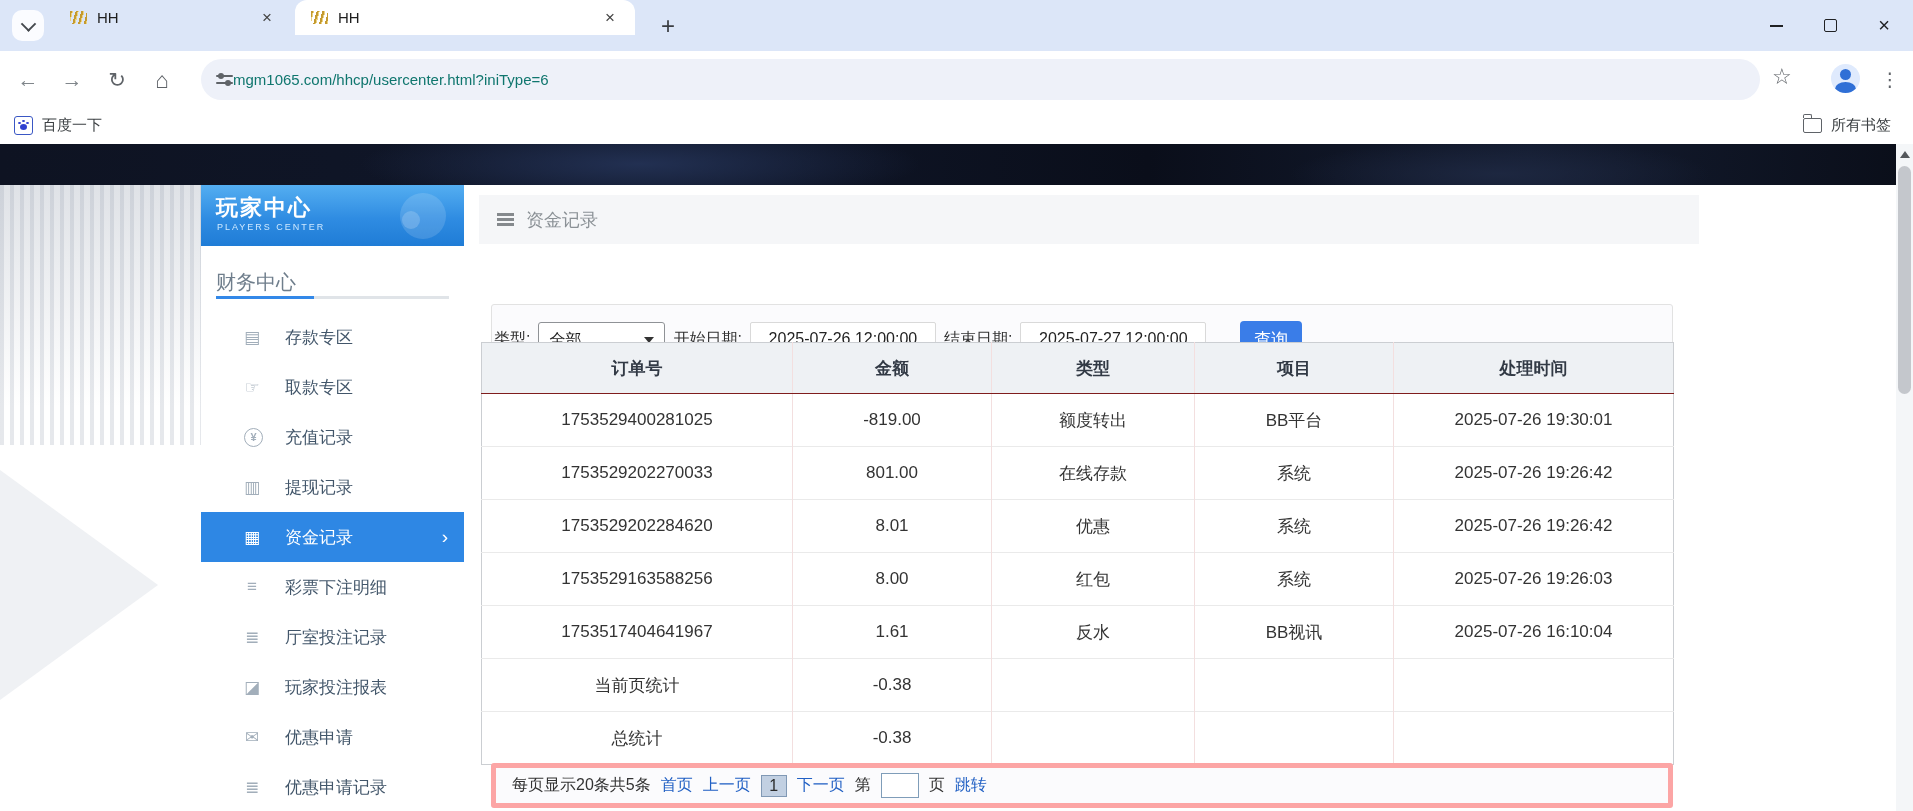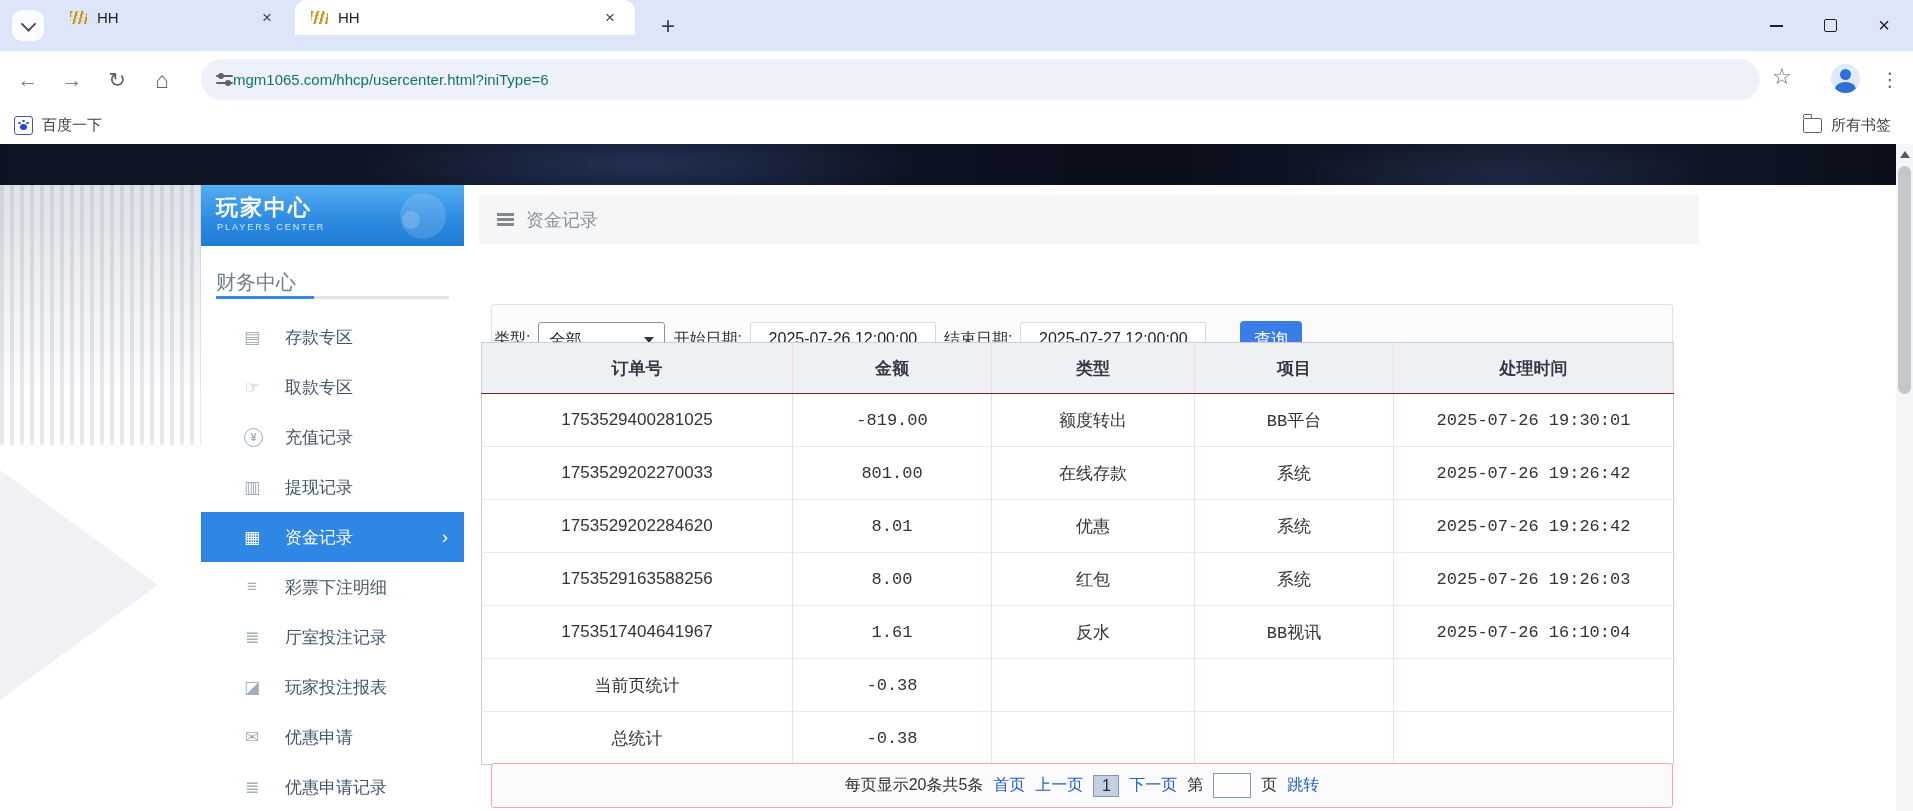--- a/index.html
+++ b/index.html
@@ -93,24 +93,24 @@
   .f-label{font-size:16px;color:#333;}
   .selectbox{position:relative;width:127px;height:34px;border:1px solid #8f9296;border-radius:3px;background:#fff;box-sizing:border-box;cursor:pointer;}
   .selectbox .val{position:absolute;left:10px;top:7px;font-size:16px;color:#222;}
   .selectbox .tri{position:absolute;right:10px;top:14px;width:0;height:0;border-left:5px solid transparent;border-right:5px solid transparent;border-top:6px solid #333;}
   .dateinput{width:186px;height:34px;border:1px solid #d9d9d9;border-radius:2px;background:#fff;box-sizing:border-box;font-size:16px;color:#222;text-align:center;font-family:"Liberation Sans","DejaVu Sans",sans-serif;}
   .btn-search{margin-left:26px;width:62px;height:37px;background:#3a7de8;border:none;border-radius:4px;color:#fff;font-size:17px;cursor:pointer;font-family:"Liberation Sans","DejaVu Sans",sans-serif;}
 
   table.funds{position:absolute;left:2px;top:147px;width:1192px;border-collapse:collapse;table-layout:fixed;background:#fff;border:1px solid #cbced2;}
   table.funds th{height:48px;background:#eef1f4;font-size:17px;font-weight:bold;color:#323a45;border-bottom:1px solid #7f1d1d;}
   table.funds td{height:50px;font-size:17px;color:#333;text-align:center;}
-  table.funds th+th, table.funds td+td{border-left:1px solid #f3dfdf;font-family:Liberation Mono, monospace;}
+  table.funds th+th, table.funds td+td{border-left:1px solid #f3dfdf;}
   table.funds tr+tr td{border-top:1px solid #eaeaea;}
 
-  .pagebar{position:absolute;left:12px;top:568px;width:1182px;height:45px;border:1px solid #fca5a5;border-radius:3px;background:#fbfbfd;box-sizing:border-box;display:flex;align-items:center;justify-content:center;padding:0 16px;}
+  .pagebar{position:absolute;left:12px;top:568px;width:1182px;height:45px;border:5px solid #fca5a5;border-radius:3px;background:#fbfbfd;box-sizing:border-box;display:flex;align-items:center;justify-content:flex-start;padding:0 16px;}
   .pg-left{font-size:16px;color:#333;}
   .pg-right{display:flex;align-items:center;gap:10px;font-size:16px;color:#333;}
   .pg-link{color:#2160c4;cursor:pointer;}
   .pg-current{display:inline-block;min-width:12px;padding:1px 6px;border:1px solid #8199b5;background:#c2d0e2;color:#2b2b2b;text-align:center;cursor:default;}
   .pg-input{width:38px;height:25px;border:1px solid #7f9db9;box-sizing:border-box;background:#fff;}
 
   
   .scrollbar{position:absolute;right:0;top:0;width:17px;height:667px;background:#f4f6f8;}
   .sb-up{position:absolute;left:4px;top:7px;width:0;height:0;border-left:5px solid transparent;border-right:5px solid transparent;border-bottom:7px solid #55585c;}
   .sb-thumb{position:absolute;left:2px;top:22px;width:13px;height:228px;background:#c4c7cc;border-radius:7px;}

